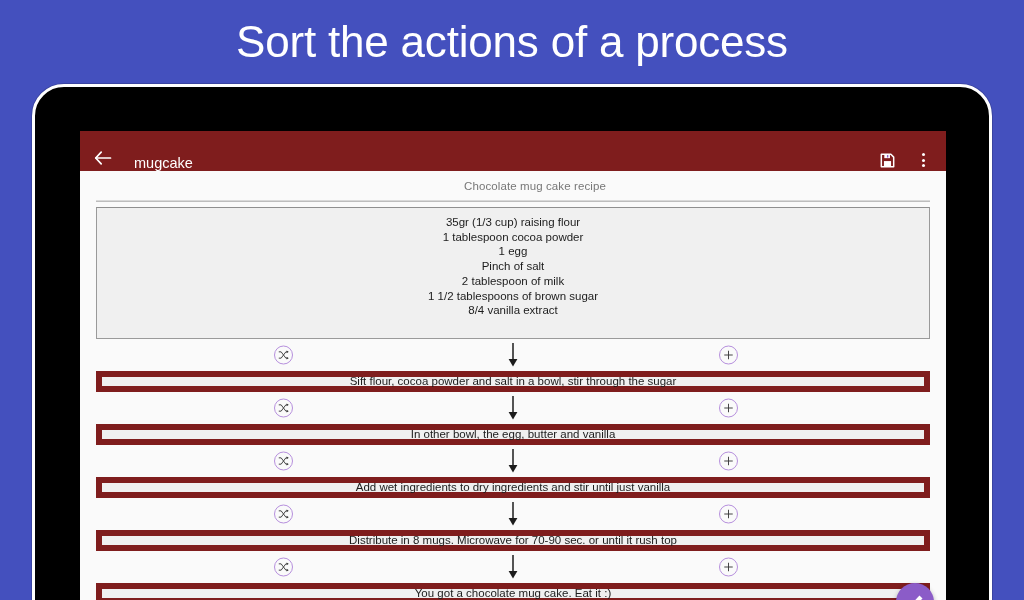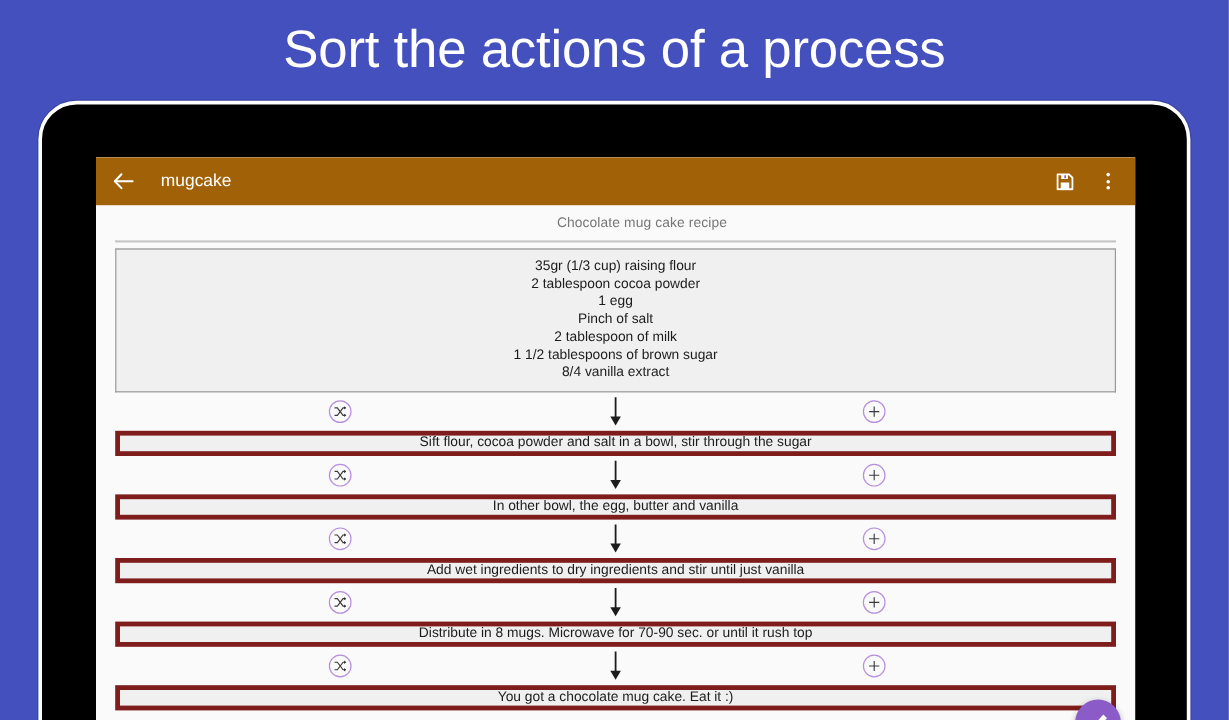--- a/index.html
+++ b/index.html
@@ -29,22 +29,22 @@
   }
   .screen {
     position:absolute; left:45px; top:44px;
     width:866px; height:496px;
     background:#fafafa;
     overflow:hidden;
   }
 
   
   .appbar {
-    height:40px; background:#a16207;
-    display:flex; align-items:center;
+    height:40px; background:#7f1d1d;
+    display:flex; align-items:flex-end;
     padding:0 12px 0 10px;
     position:relative; z-index:5;
   }
   .appbar-back {
     width:26px; height:26px; flex:0 0 auto;
     display:flex; align-items:center; justify-content:center;
     cursor:pointer;
   }
   .appbar-title {
     color:#ffffff; font-size:14.5px; font-weight:400;
@@ -69,29 +69,29 @@
     height:2px; background:#bdbdbd; margin:0 16px 5px 16px;
     border-top:1px solid #d9d9d9;
   }
 
   .card {
     margin:0 16px; background:#f0f0f0;
     border:1px solid #9a9a9a;
     border-top-color:#8f8f8f;
     padding:6px 8px;
   }
-  .ingredients { padding:7px 8px 8px 8px; }
+  .ingredients { padding:7px 8px 20px 8px; }
   .ing-line {
     text-align:center; font-size:11.5px; color:#1c1c1c;
     line-height:14.7px; white-space:nowrap;
   }
 
   .step-box {
     margin:0 16px; background:#f0f0f0;
-    border:4px solid #7f1d1d;
+    border:6px solid #7f1d1d;
     height:21px; display:flex; align-items:center; justify-content:center;
     font-size:11.5px; color:#1c1c1c; white-space:nowrap;
     cursor:pointer;
   }
 
   
   .connector {
     position:relative; height:32px; margin:0 16px;
   }
   .circ-btn {
@@ -155,21 +155,21 @@
       </div>
     </div>
 
     <div class="content">
 
       <div class="recipe-title">Chocolate mug cake recipe</div>
       <div class="title-divider"></div>
 
       <div class="card ingredients">
         <div class="ing-line">35gr (1/3 cup) raising flour</div>
-        <div class="ing-line">2 tablespoon cocoa powder</div>
+        <div class="ing-line">1 tablespoon cocoa powder</div>
         <div class="ing-line">1 egg</div>
         <div class="ing-line">Pinch of salt</div>
         <div class="ing-line">2 tablespoon of milk</div>
         <div class="ing-line">1 1/2 tablespoons of brown sugar</div>
         <div class="ing-line">8/4 vanilla extract</div>
       </div>
 
       <div class="connector">
         <div class="circ-btn shuffle">
           <svg width="11" height="11" viewBox="0 0 14 14">

